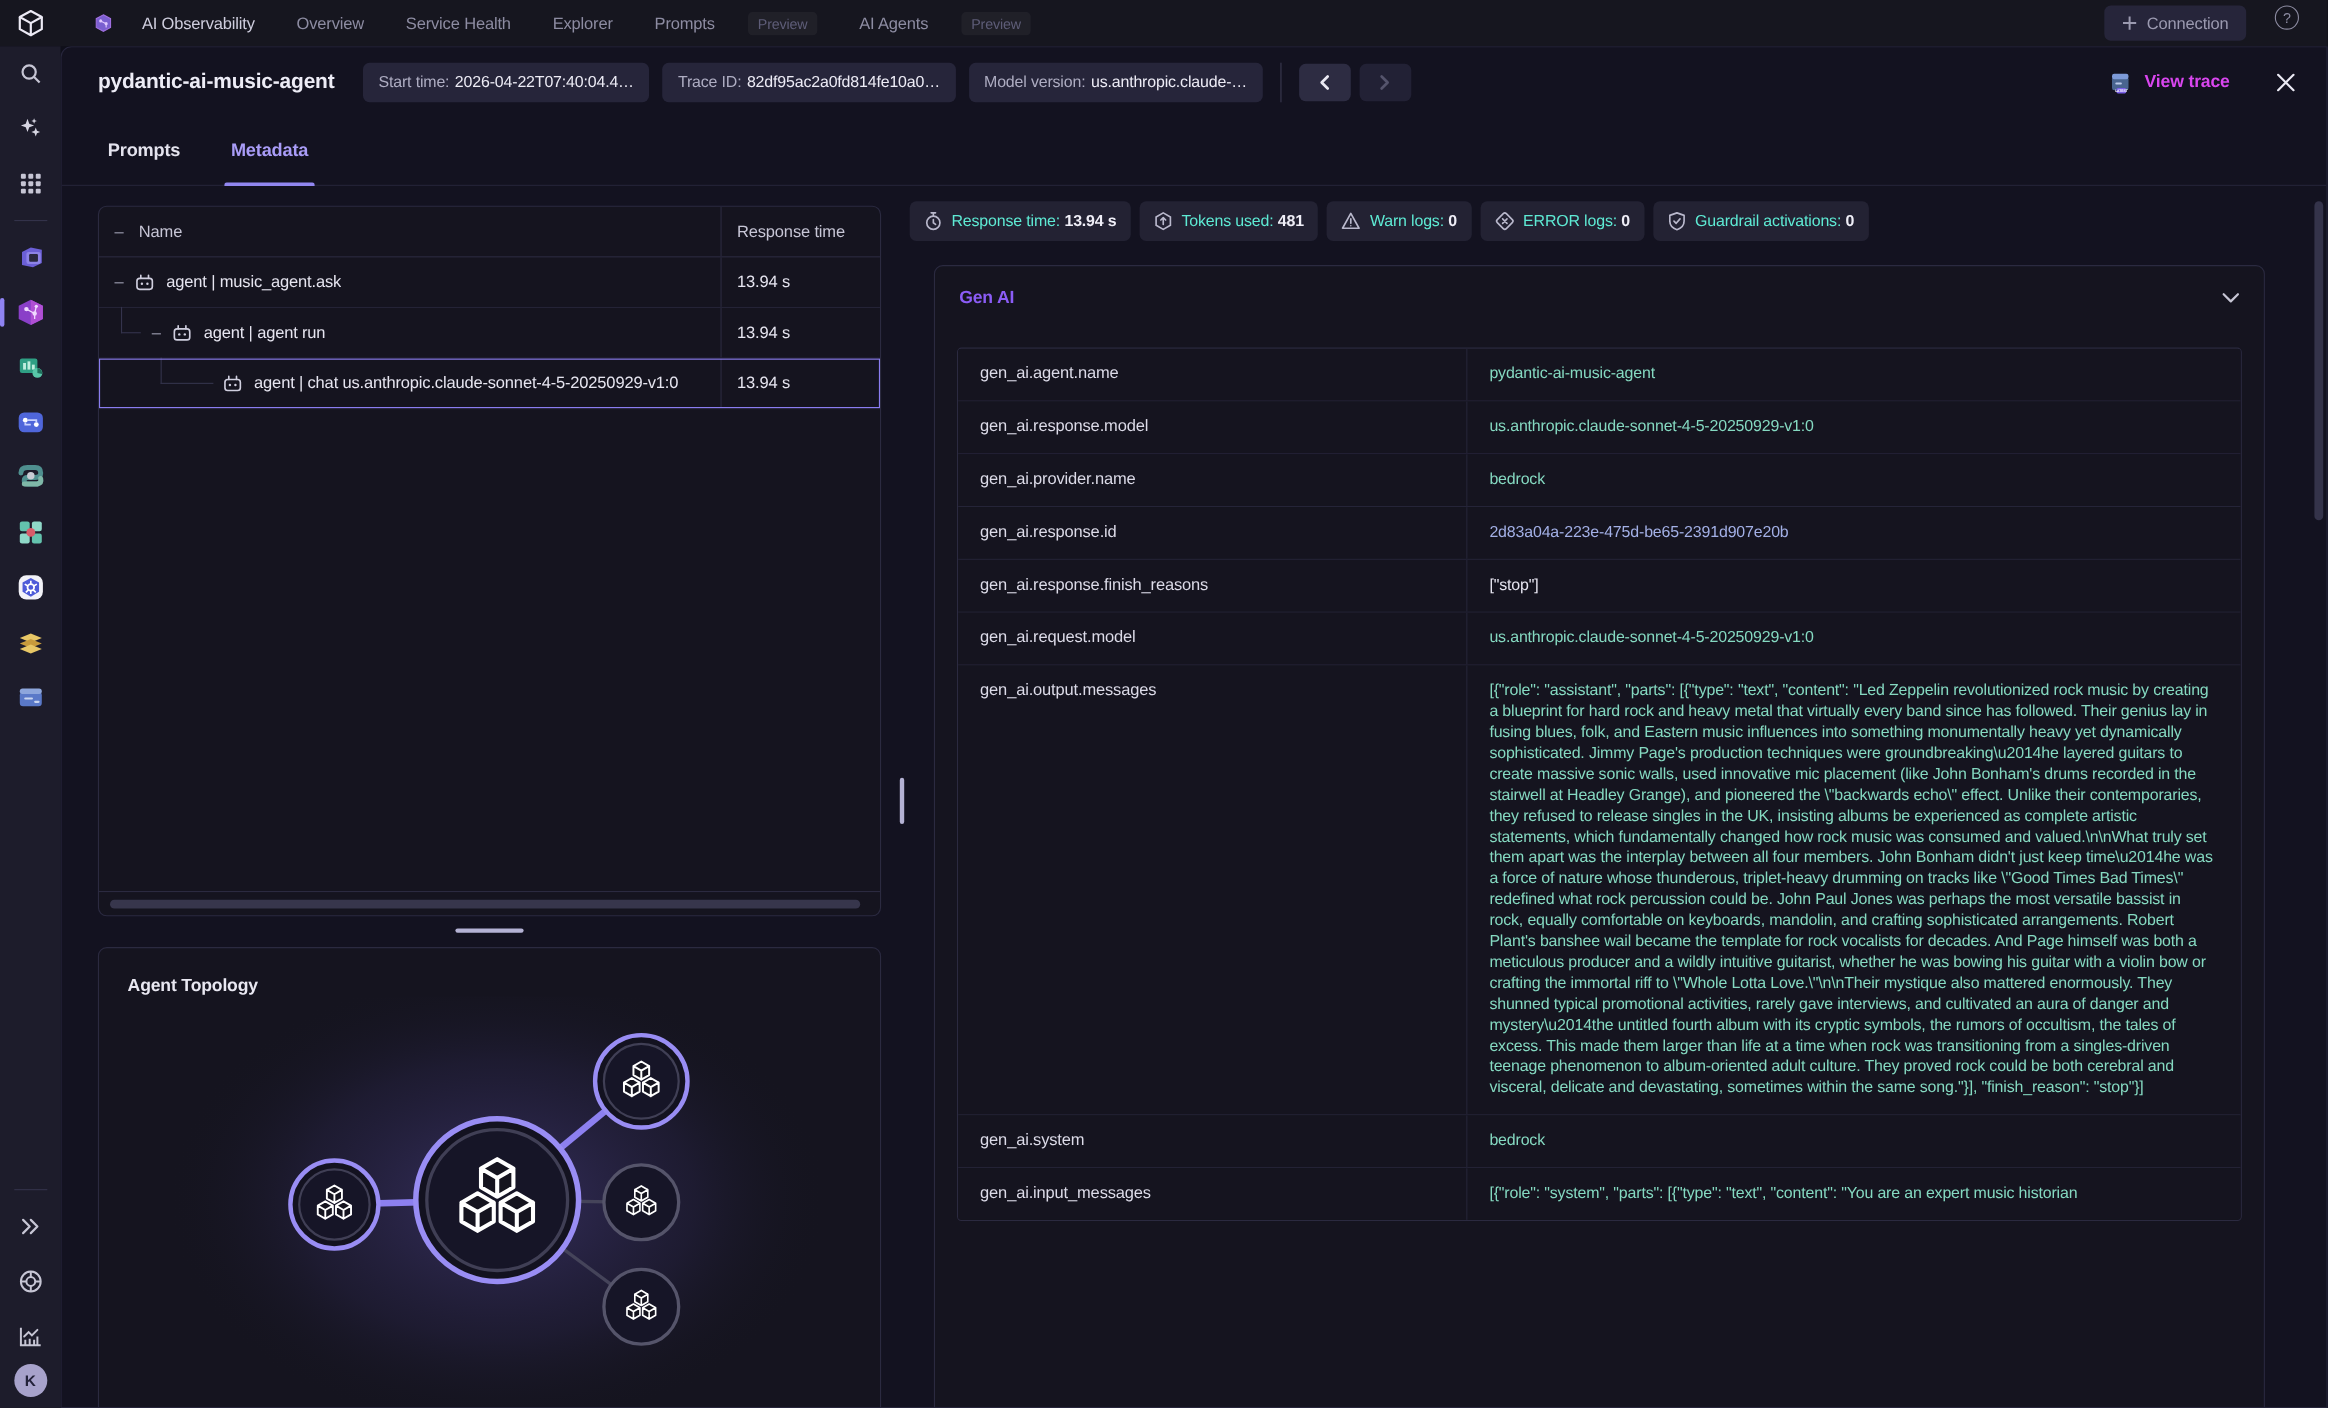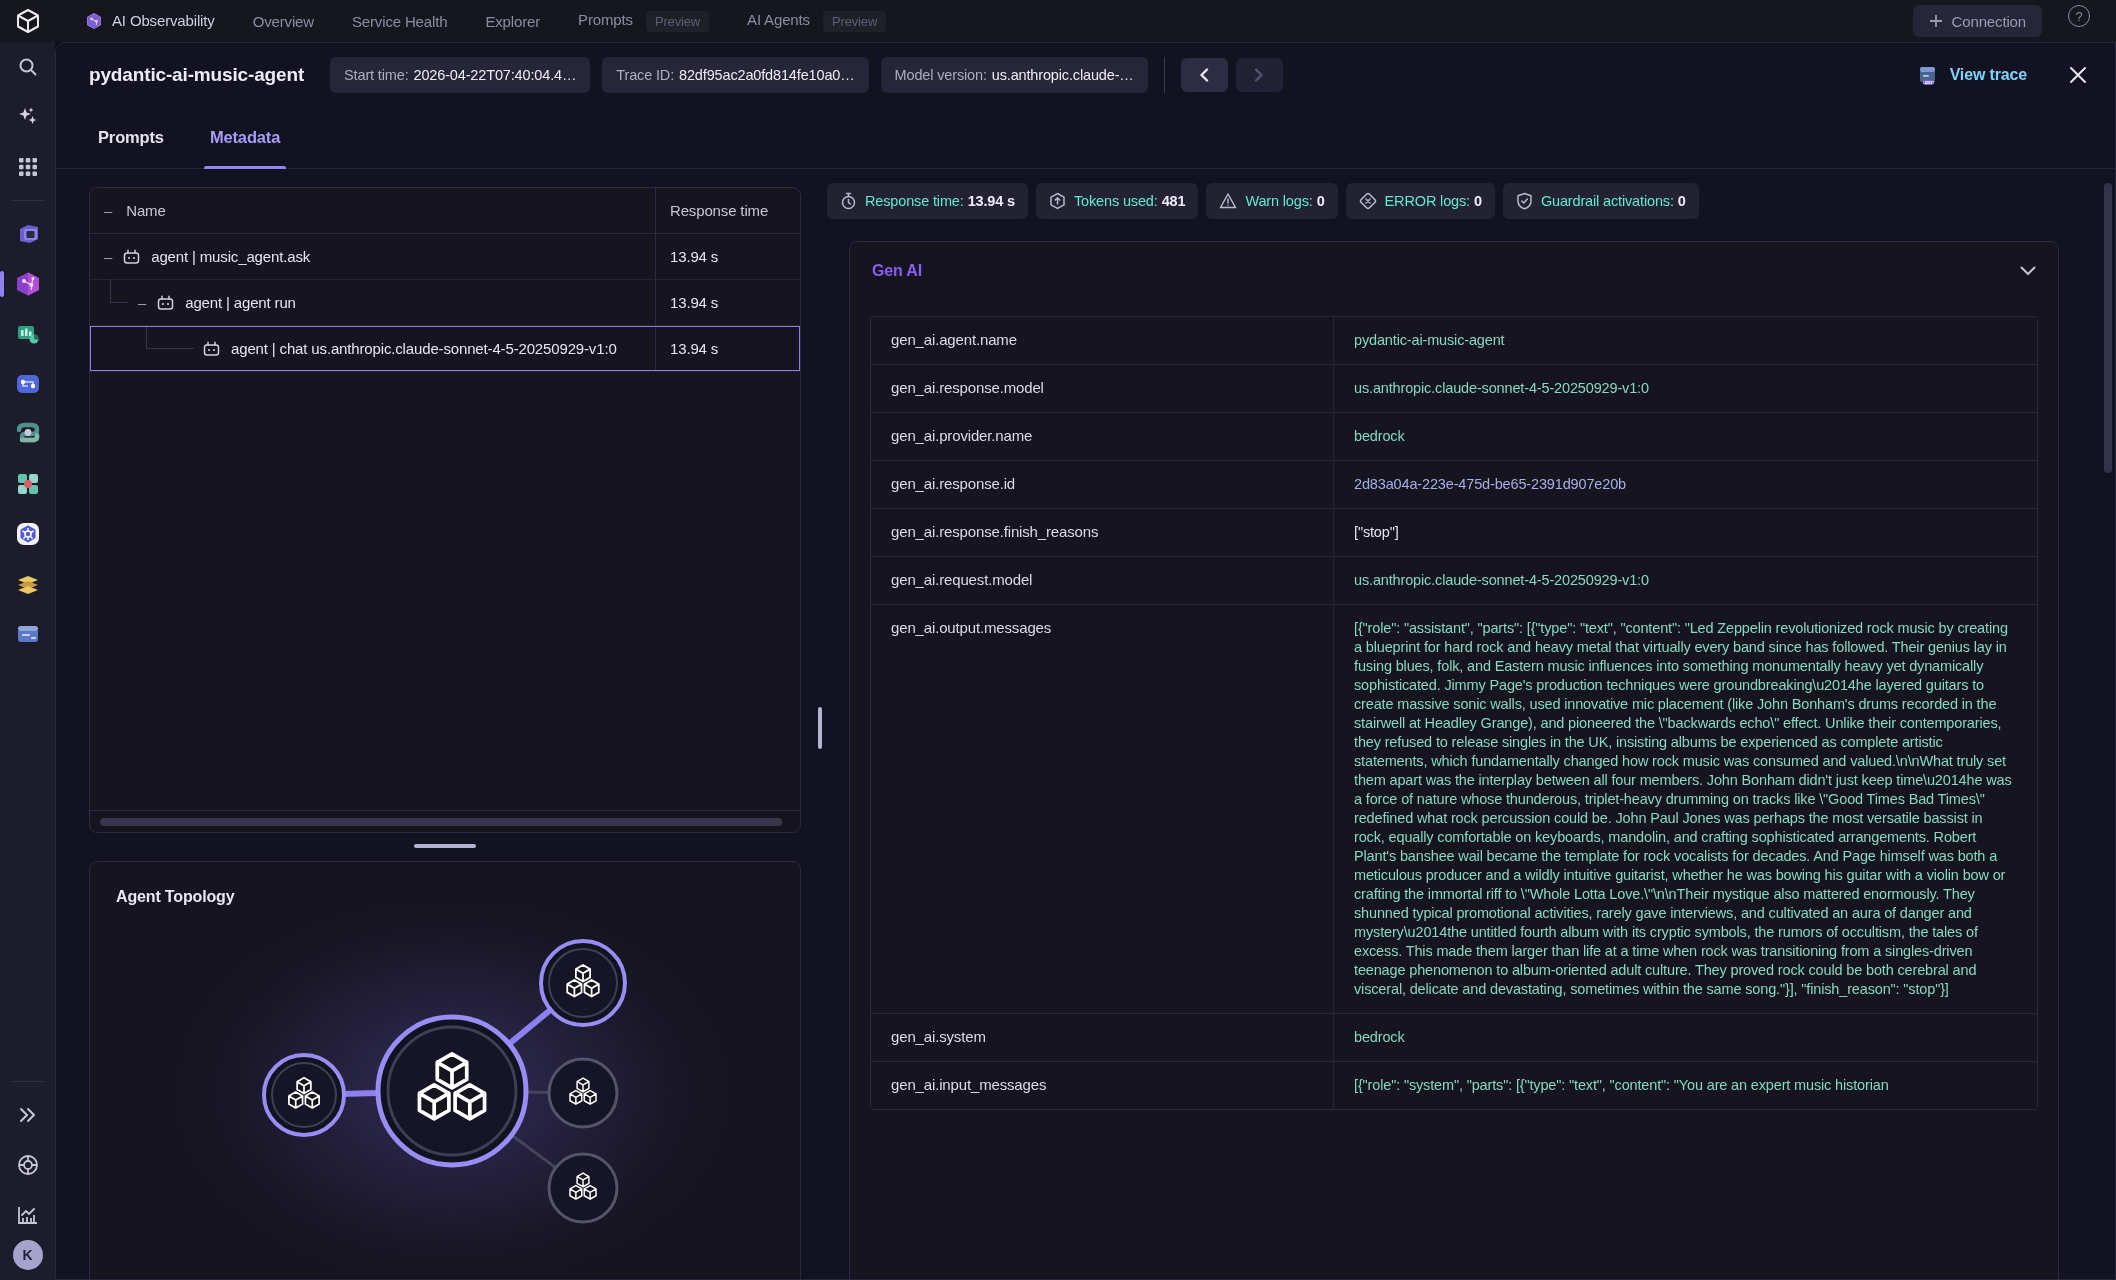--- a/index.html
+++ b/index.html
@@ -4,21 +4,21 @@
 <style>
   * { margin:0; padding:0; box-sizing:border-box; }
   html,body { width:2116px; height:1280px; overflow:hidden; background:#0f0f1a;
     font-family:"Liberation Sans", sans-serif; letter-spacing:-0.15px; }
 
   
   .topbar { position:absolute; left:0; top:0; width:2116px; height:42px; background:#16161f;
     display:flex; align-items:center; z-index:5; }
   .logo-cell { width:55px; height:42px; display:flex; align-items:center; justify-content:center; flex:0 0 55px; }
   .nav { display:flex; align-items:center; gap:38px; margin-left:30px; }
-  .nav-item { display:flex; gap:9px; font-size:15px; color:#8d8ca2; cursor:pointer; }
+  .nav-item { display:flex; align-items:center; gap:26px; font-size:15px; color:#8d8ca2; cursor:pointer; }
   .nav-item.brand { color:#cfcede; }
   .badge-preview { font-size:13px; color:#5e5d78; background:rgba(255,255,255,0.045);
     padding:3px 9px; border-radius:4px; margin-left:4px; }
   .topbar-right { margin-left:auto; display:flex; align-items:flex-start; gap:26px; padding-right:26px; }
   .btn-connection { display:flex; align-items:center; gap:9px; background:#26253a; color:#9b9ab0;
     font-size:15px; height:32px; padding:0 16px; border-radius:6px; cursor:pointer; }
   .help-circle { width:22px; height:22px; border-radius:50%; border:1.6px solid #8d8ca2; color:#8d8ca2;
     font-size:13px; display:flex; align-items:center; justify-content:center; cursor:pointer; }
 
   
@@ -44,21 +44,21 @@
     padding:0 14px; font-size:14.5px; white-space:nowrap; }
   .chip .lb { color:#aeadc2; }
   .chip .vl { color:#edecf6; }
   .hdr-vdiv { width:1px; height:36px; background:#3a3950; margin:0 16px; }
   .navbtns { display:flex; gap:8px; }
   .nbtn { width:47px; height:34px; border-radius:6px; display:flex; align-items:center; justify-content:center; cursor:pointer; }
   .nbtn.prev { background:#2d2c42; color:#e9e8f2; }
   .nbtn.next { background:#222135; color:#55546c; }
   .nbtn svg { display:block; }
   .hdr-right { margin-left:auto; display:flex; align-items:center; gap:42px; }
-  .view-trace { display:flex; align-items:center; gap:10px; font-size:16px; font-weight:700; color:#7dd3fc; cursor:pointer; }
+  .view-trace { display:flex; align-items:center; gap:10px; font-size:16px; font-weight:700; color:#d946ef; cursor:pointer; }
   .close-x { color:#e9e8f2; cursor:pointer; display:flex; }
 
   
   .tabs { position:absolute; left:0; top:64px; width:100%; height:62px; display:flex; align-items:center;
     gap:46px; padding-left:42px; border-bottom:1px solid #252438; }
   .tab { font-size:16.5px; font-weight:700; color:#e4e3ee; height:100%; display:flex; align-items:center;
     cursor:pointer; position:relative; }
   .tab.active { color:#a99cf7; }
   .tab.active::after { content:""; position:absolute; left:-6px; right:-6px; bottom:-1px; height:3px;
     background:#9186f0; border-radius:2px 2px 0 0; }

